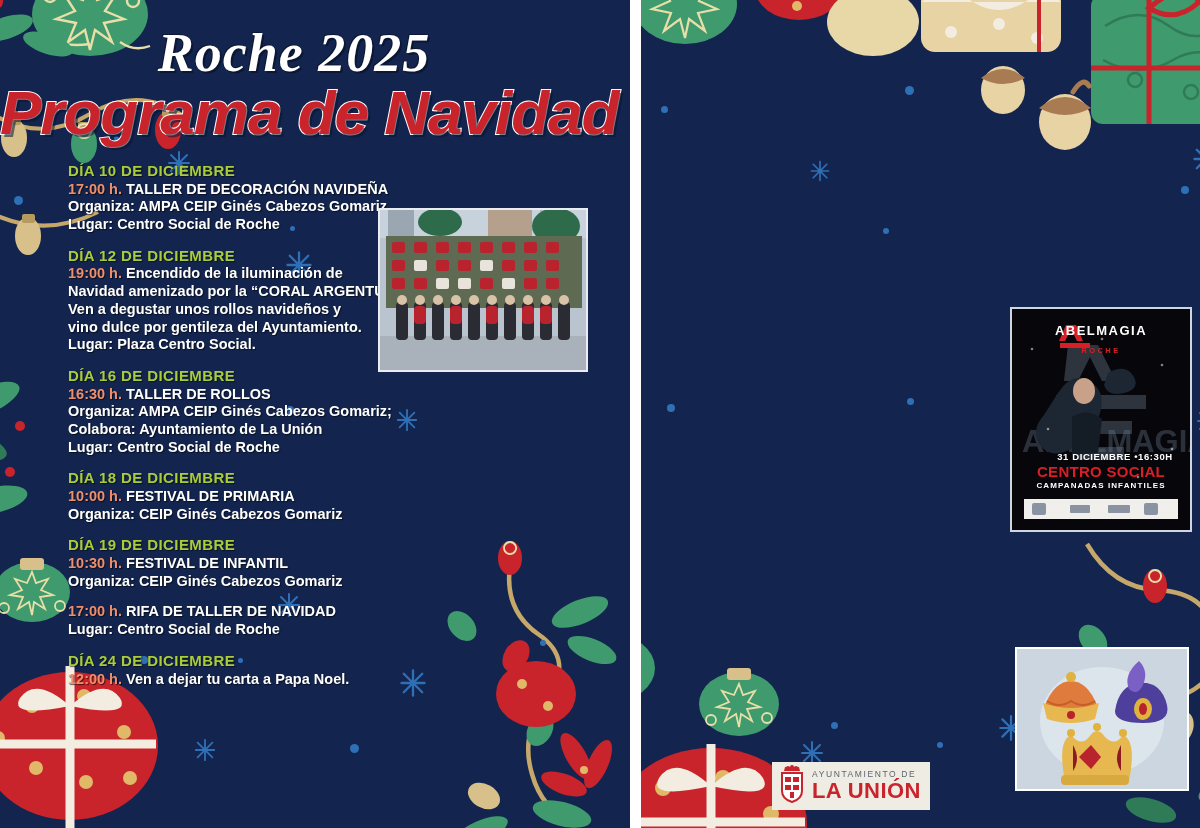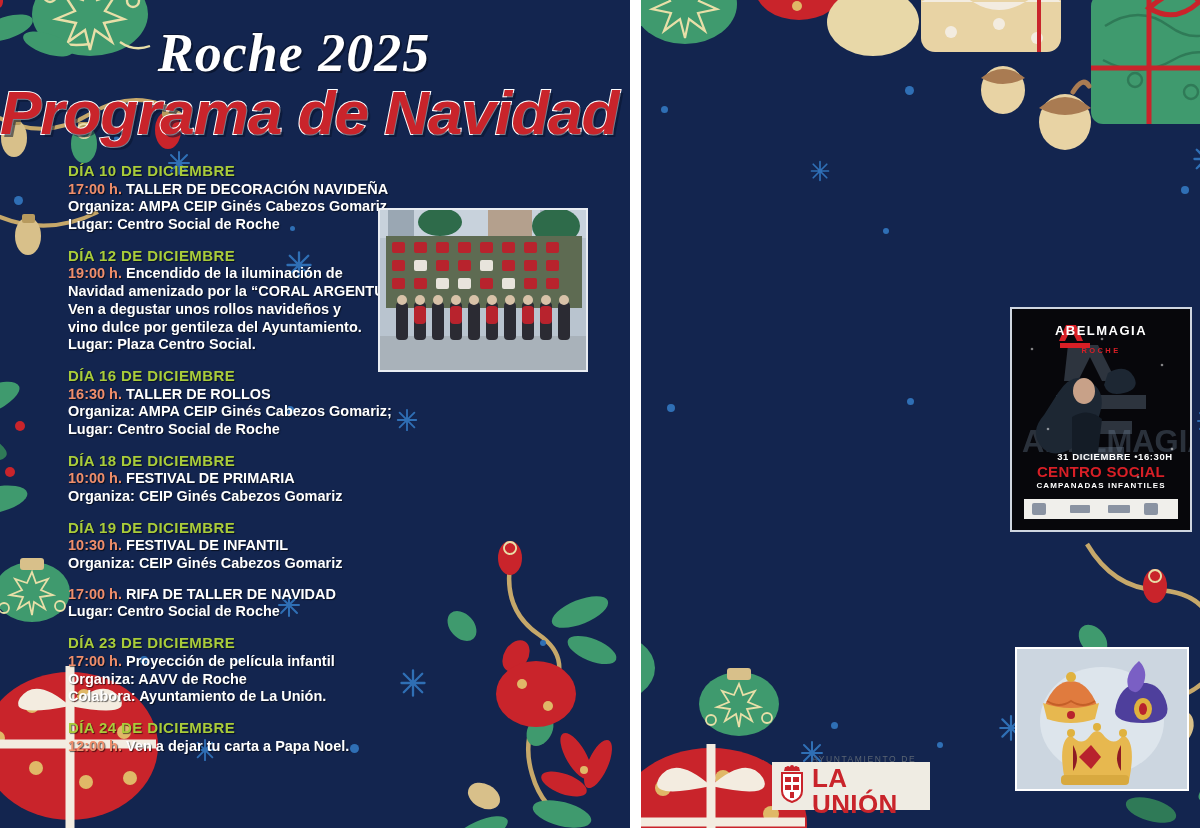--- a/index.html
+++ b/index.html
@@ -66,21 +66,21 @@
   .abel{left:1010px;top:307px;width:178px;height:221px;border:2px solid #cfd6e0;}
   .kings{left:1015px;top:647px;width:170px;height:140px;border:2px solid #ffffff;}
 
   .logo{
     position:absolute;z-index:6;left:772px;top:762px;width:158px;height:48px;
     background:#efece3;display:flex;align-items:center;gap:7px;padding:0 7px;
     box-sizing:border-box;
   }
   .logo-text{line-height:1;}
   .logo-l1{font-size:8.5px;letter-spacing:1.6px;color:#5b6572;font-weight:400;}
-  .logo-l2{font-size:26px;letter-spacing:.4px;color:#c9242b;font-weight:700;margin-top:1px;}
+  .logo-l2{font-size:22px;letter-spacing:.4px;color:#c9242b;font-weight:700;margin-top:1px;}
 
   .abel-t1{font-size:9.5px;color:#ffffff;font-weight:700;letter-spacing:.6px;padding-left:28px;}
   .abel-t2{font-size:15px;color:#d81f26;font-weight:700;letter-spacing:.3px;}
   .abel-t3{font-size:8px;color:#ffffff;font-weight:700;letter-spacing:1.1px;}
   .abel-brand{font-size:13px;color:#ffffff;font-weight:700;letter-spacing:1.5px;}
   .abel-sub{font-size:7.5px;color:#d81f26;font-weight:700;letter-spacing:2.4px;}
 </style>
 </head>
 <body>
 
@@ -340,43 +340,38 @@
           <div class="line"><span class="t">19:00 h.</span><span> Encendido de la iluminación de</span></div>
           <div class="line"><span>Navidad amenizado por la “CORAL ARGENTUM”.</span></div>
           <div class="line"><span>Ven a degustar unos rollos navideños y</span></div>
           <div class="line"><span>vino dulce por gentileza del Ayuntamiento.</span></div>
           <div class="line"><span>Lugar: Plaza Centro Social.</span></div>
         </div>
         <div class="ev">
           <div class="day">DÍA 16 DE DICIEMBRE</div>
           <div class="line"><span class="t">16:30 h.</span><span> TALLER DE ROLLOS</span></div>
           <div class="line"><span>Organiza: AMPA CEIP Ginés Cabezos Gomariz;</span></div>
+          <div class="line"><span>Colabora: Ayuntamiento de La Unión</span></div>
           <div class="line"><span>Lugar: Centro Social de Roche</span></div>
         </div>
         <div class="ev">
           <div class="day">DÍA 18 DE DICIEMBRE</div>
           <div class="line"><span class="t">10:00 h.</span><span> FESTIVAL DE PRIMARIA</span></div>
           <div class="line"><span>Organiza:  CEIP Ginés Cabezos Gomariz</span></div>
         </div>
         <div class="ev">
           <div class="day">DÍA 19 DE DICIEMBRE</div>
           <div class="line"><span class="t">10:30 h.</span><span> FESTIVAL DE INFANTIL</span></div>
           <div class="line"><span>Organiza:  CEIP Ginés Cabezos Gomariz</span></div>
         </div>
         <div class="ev">
           <div class="line"><span class="t">17:00 h.</span><span> RIFA DE TALLER DE NAVIDAD</span></div>
           <div class="line"><span>Lugar: Centro Social de Roche</span></div>
         </div>
         <div class="ev">
-          <div class="day">DÍA 23 DE DICIEMBRE</div>
-          <div class="line"><span class="t">17:00 h.</span><span> Proyección de película infantil</span></div>
-          <div class="line"><span>Organiza: AAVV de Roche</span></div>
-          <div class="line"><span>Colabora: Ayuntamiento de La Unión.</span></div>
-        </div>
-        <div class="ev">
           <div class="day">DÍA 24 DE DICIEMBRE</div>
           <div class="line"><span class="t">12:00 h.</span><span> Ven a dejar tu carta a Papa Noel.</span></div>
         </div>
       </div>
   </div>
 
   <div class="gap"></div>
 
   <div class="panel panel-right">
 

